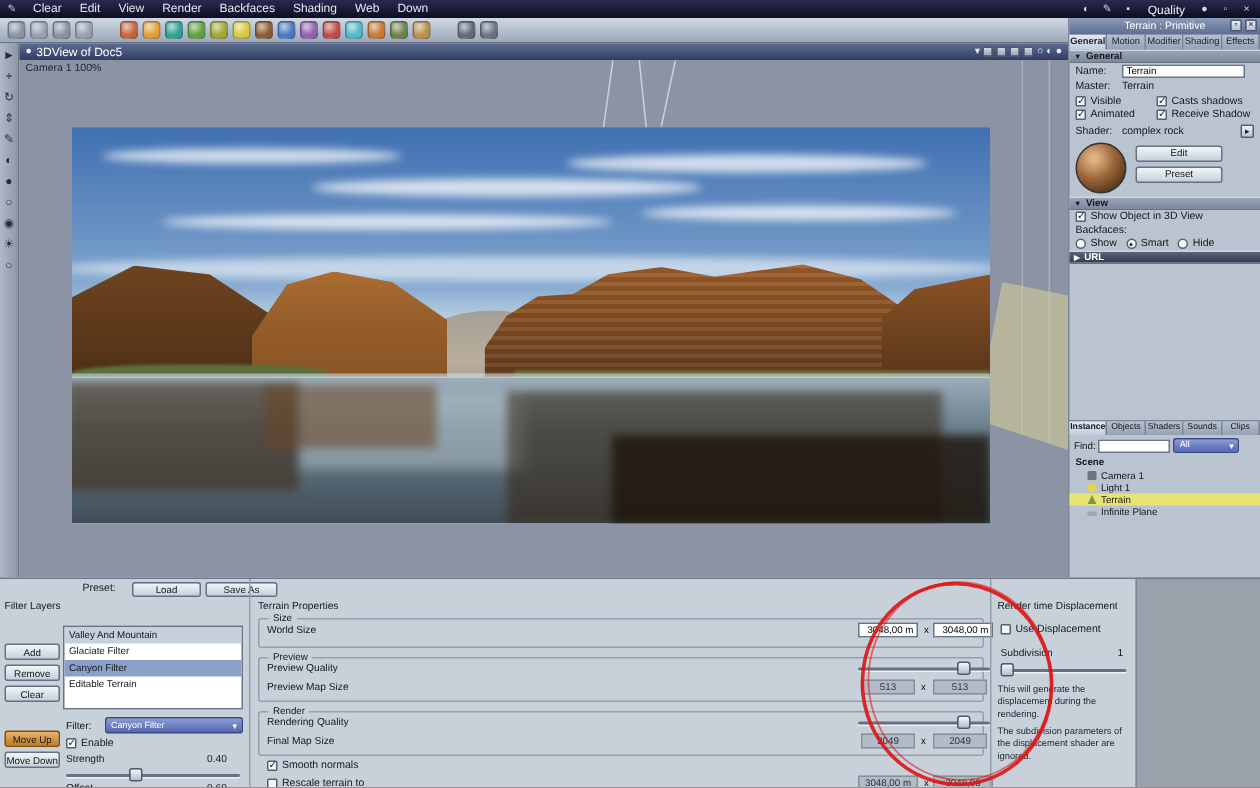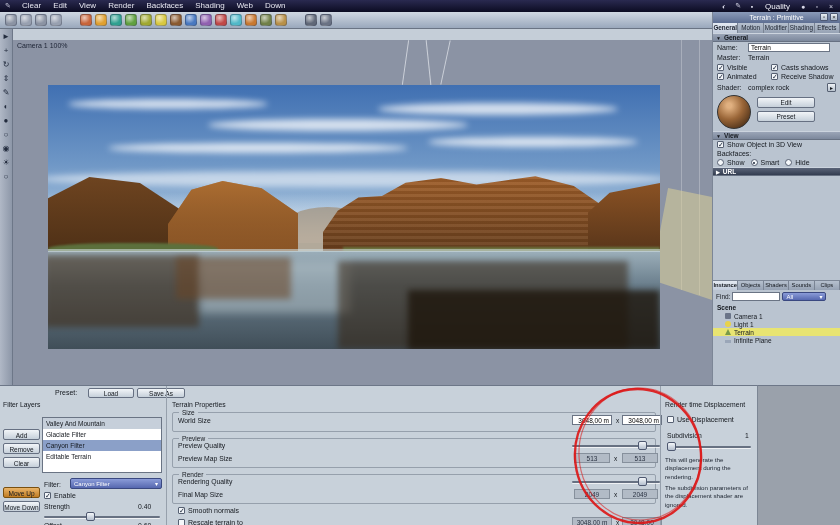--- a/index.html
+++ b/index.html
@@ -217,20 +217,34 @@
     <span class="ts-ico">⇕</span>
     <span class="ts-ico">✎</span>
     <span class="ts-ico">◐</span>
     <span class="ts-ico">●</span>
     <span class="ts-ico">○</span>
     <span class="ts-ico">◉</span>
     <span class="ts-ico">☀</span>
     <span class="ts-ico">○</span>
   </div>
 
+  <div class="vp-title">
+    <span class="vp-gl">●</span>
+    <span class="ttl">3DView of Doc5</span>
+    <span class="vp-ticons">
+      <span class="vp-gl">▾</span>
+      <div class="vp-sq"></div>
+      <div class="vp-sq"></div>
+      <div class="vp-sq"></div>
+      <div class="vp-sq"></div>
+      <span class="vp-gl">○</span>
+      <span class="vp-gl">◐</span>
+      <span class="vp-gl">●</span>
+    </span>
+  </div>
 
   <div class="canvas">
     <span class="cam-label">Camera 1 100%</span>
 
     <div class="wire" style="left:392px; top:0; width:1px; height:45px; transform:rotate(8deg);"></div>
     <div class="wire" style="left:415px; top:0; width:1px; height:45px; transform:rotate(-6deg);"></div>
     <div class="wire" style="left:432px; top:0; width:1px; height:45px; transform:rotate(12deg);"></div>
     <div class="wire" style="left:668px; top:0; width:1px; height:250px; opacity:.45;"></div>
     <div class="wire" style="left:686px; top:0; width:1px; height:255px; opacity:.45;"></div>
     <div class="plane-ghost"></div>

